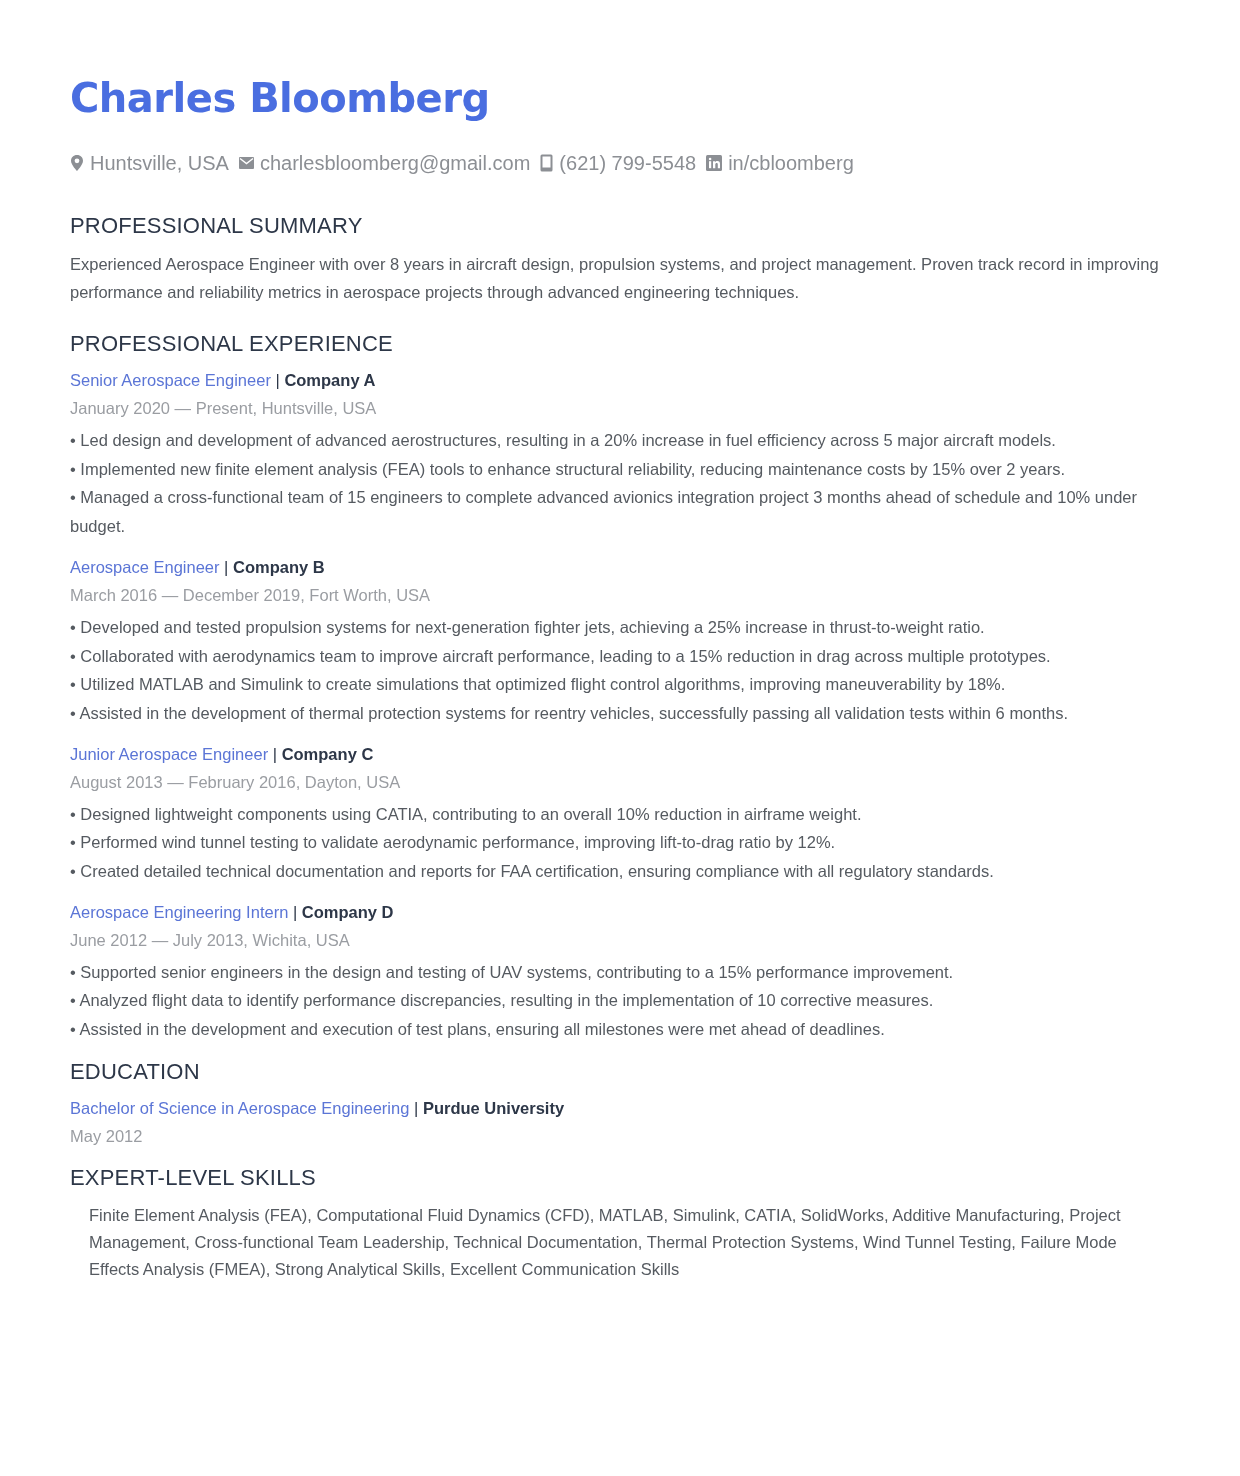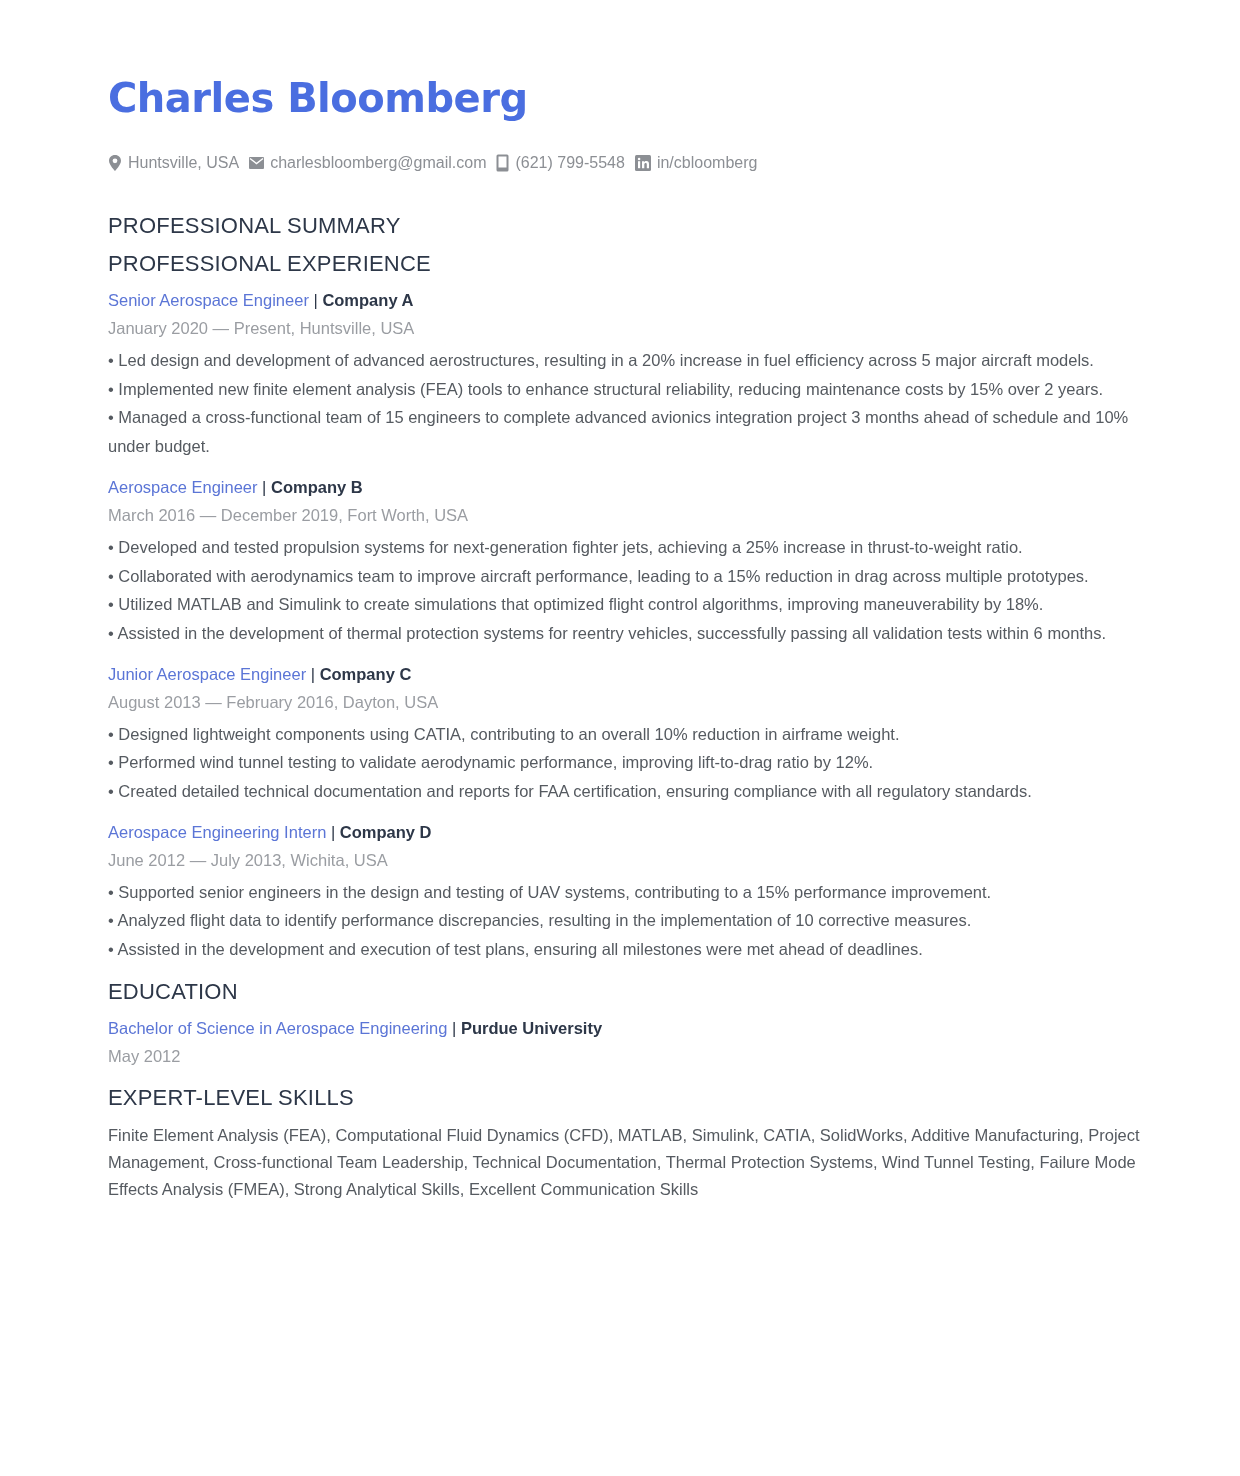--- a/index.html
+++ b/index.html
@@ -5,34 +5,34 @@
     * { box-sizing: border-box; margin: 0; padding: 0; }
     html, body { background: #ffffff; }
     body {
       width: 1240px;
       height: 1476px;
       font-family: "Liberation Sans", sans-serif;
       color: #555a60;
       position: relative;
       overflow: hidden;
     }
-    .page { padding: 72px 70px 0 108px; }
+    .page { padding: 72px 70px 0 70px; }
     .name {
       font-family: "DejaVu Sans", sans-serif;
       font-weight: bold;
       font-size: 40px;
       letter-spacing: -0.5px;
       color: #4a6ee0;
       line-height: 52px;
       margin-bottom: 28px;
     }
     .contact {
       display: flex;
       align-items: flex-start;
-      font-size: 16px;
+      font-size: 20px;
       color: #8c8f94;
       line-height: 22px;
       margin-bottom: 38px;
     }
     .contact-item { display: flex; align-items: center; margin-right: 10px; }
     .contact-item svg { margin-right: 6px; }
     .section-title {
       font-size: 22px;
       color: #2d3748;
       letter-spacing: 0.2px;
@@ -64,20 +64,21 @@
       font-size: 16.5px;
       line-height: 28.7px;
       color: #555a60;
     }
     .exp-section { }
     .edu-section { margin-bottom: 16px; }
     .skills {
       font-size: 16.5px;
       line-height: 27px;
       color: #555a60;
+      margin-left: 19px;
     }
   </style>
 </head>
 <body>
 
 <div class="page">
 
   <div class="name">Charles Bloomberg</div>
 
   <div class="contact">
@@ -107,20 +108,21 @@
         <rect x="3" y="6.2" width="2.2" height="7" fill="#ffffff"></rect>
         <circle cx="4.1" cy="4" r="1.3" fill="#ffffff"></circle>
         <path d="M7 6.2h2.1v1c.4-.7 1.2-1.2 2.3-1.2 1.9 0 2.6 1.1 2.6 3v4.2h-2.2V9.4c0-.9-.3-1.5-1.1-1.5-.9 0-1.4.6-1.4 1.6v3.7H7z" fill="#ffffff"></path>
       </svg>
       <span>in/cbloomberg</span>
     </span>
   </div>
 
   <div>
     <div class="section-title">PROFESSIONAL SUMMARY</div>
+    <div class="summary">Experienced Aerospace Engineer with over 8 years in aircraft design, propulsion systems, and project management. Proven track record in improving performance and reliability metrics in aerospace projects through advanced engineering techniques.</div>
   </div>
 
   <div class="exp-section">
     <div class="section-title">PROFESSIONAL EXPERIENCE</div>
 
     <div class="job">
       <div class="job-head">
         <span class="job-title">Senior Aerospace Engineer</span>
         <span class="sep">|</span>
         <span class="company">Company A</span>

